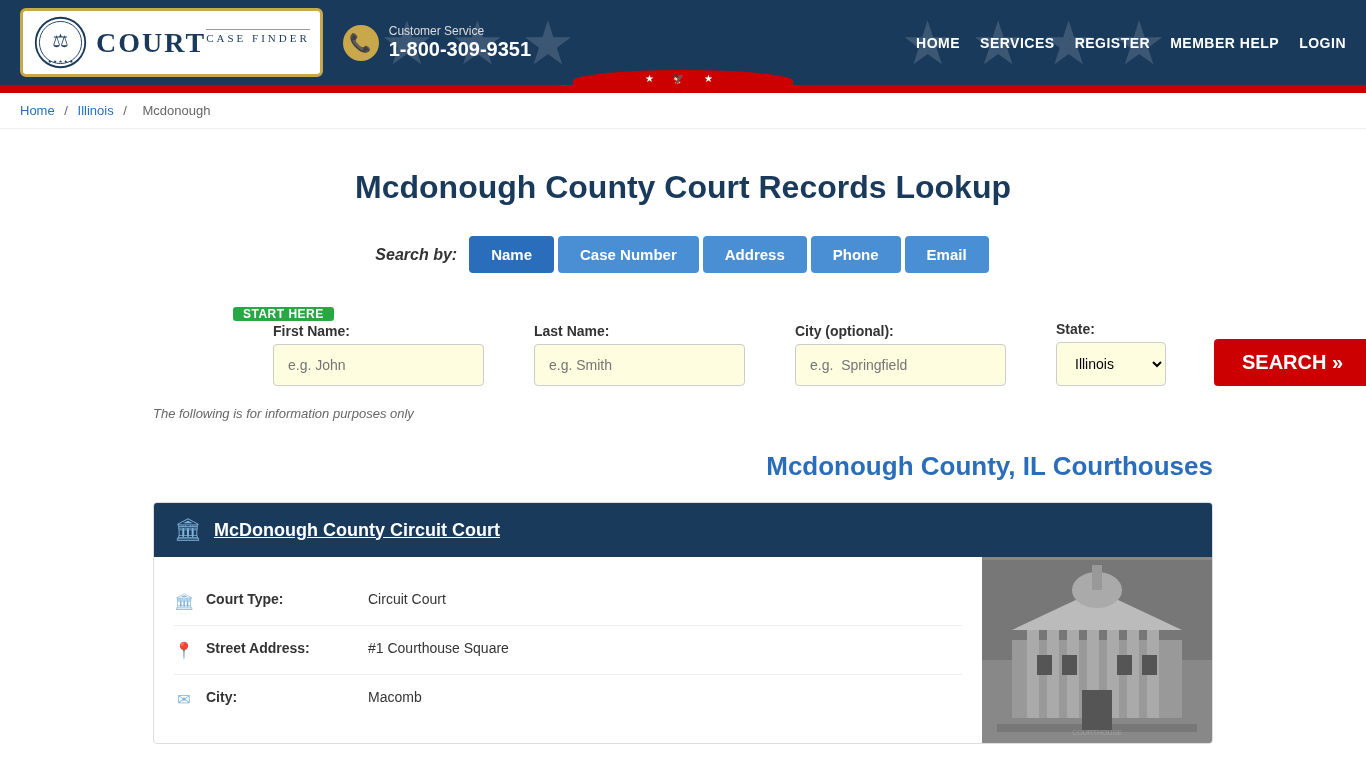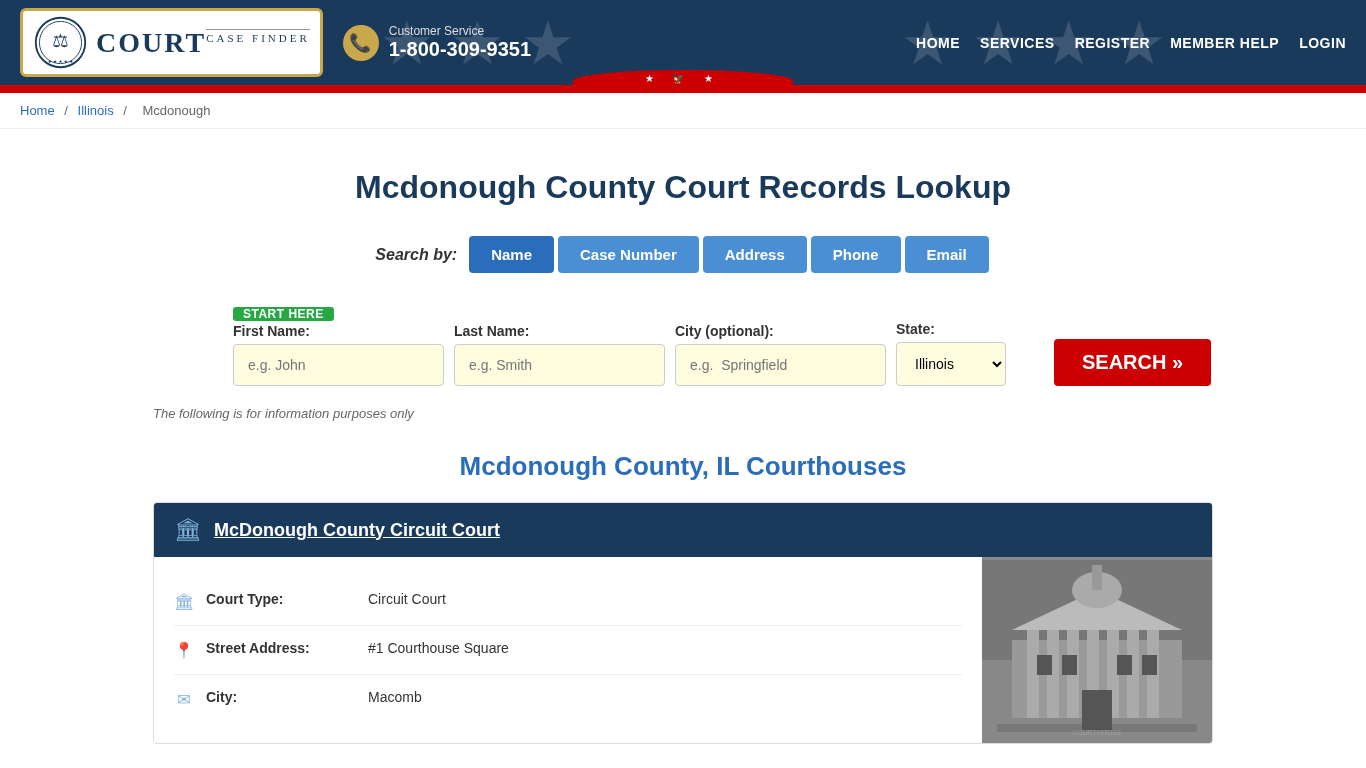--- a/index.html
+++ b/index.html
@@ -174,20 +174,21 @@
     .form-row {
       display: flex;
       align-items: flex-end;
       gap: 10px;
       margin-bottom: 10px;
     }
     .form-group {
       display: flex;
       flex-direction: column;
       gap: 5px;
+      margin-left: 40px;
     }
     .form-group label {
       font-weight: bold;
       font-size: 14px;
       color: #333;
       text-align: left;
     }
     .form-group input,
     .form-group select {
       padding: 12px 14px;
@@ -219,21 +220,21 @@
 
     .info-note {
       font-style: italic;
       color: #666;
       font-size: 13px;
       margin: 15px 0 30px;
     }
 
     
     .courthouses-title {
-      text-align: center;
+      text-align: right;
       color: #2a6ebb;
       font-size: 26px;
       font-weight: bold;
       margin-bottom: 20px;
     }
 
     
     .court-card {
       border: 1px solid #ddd;
       border-radius: 4px;

